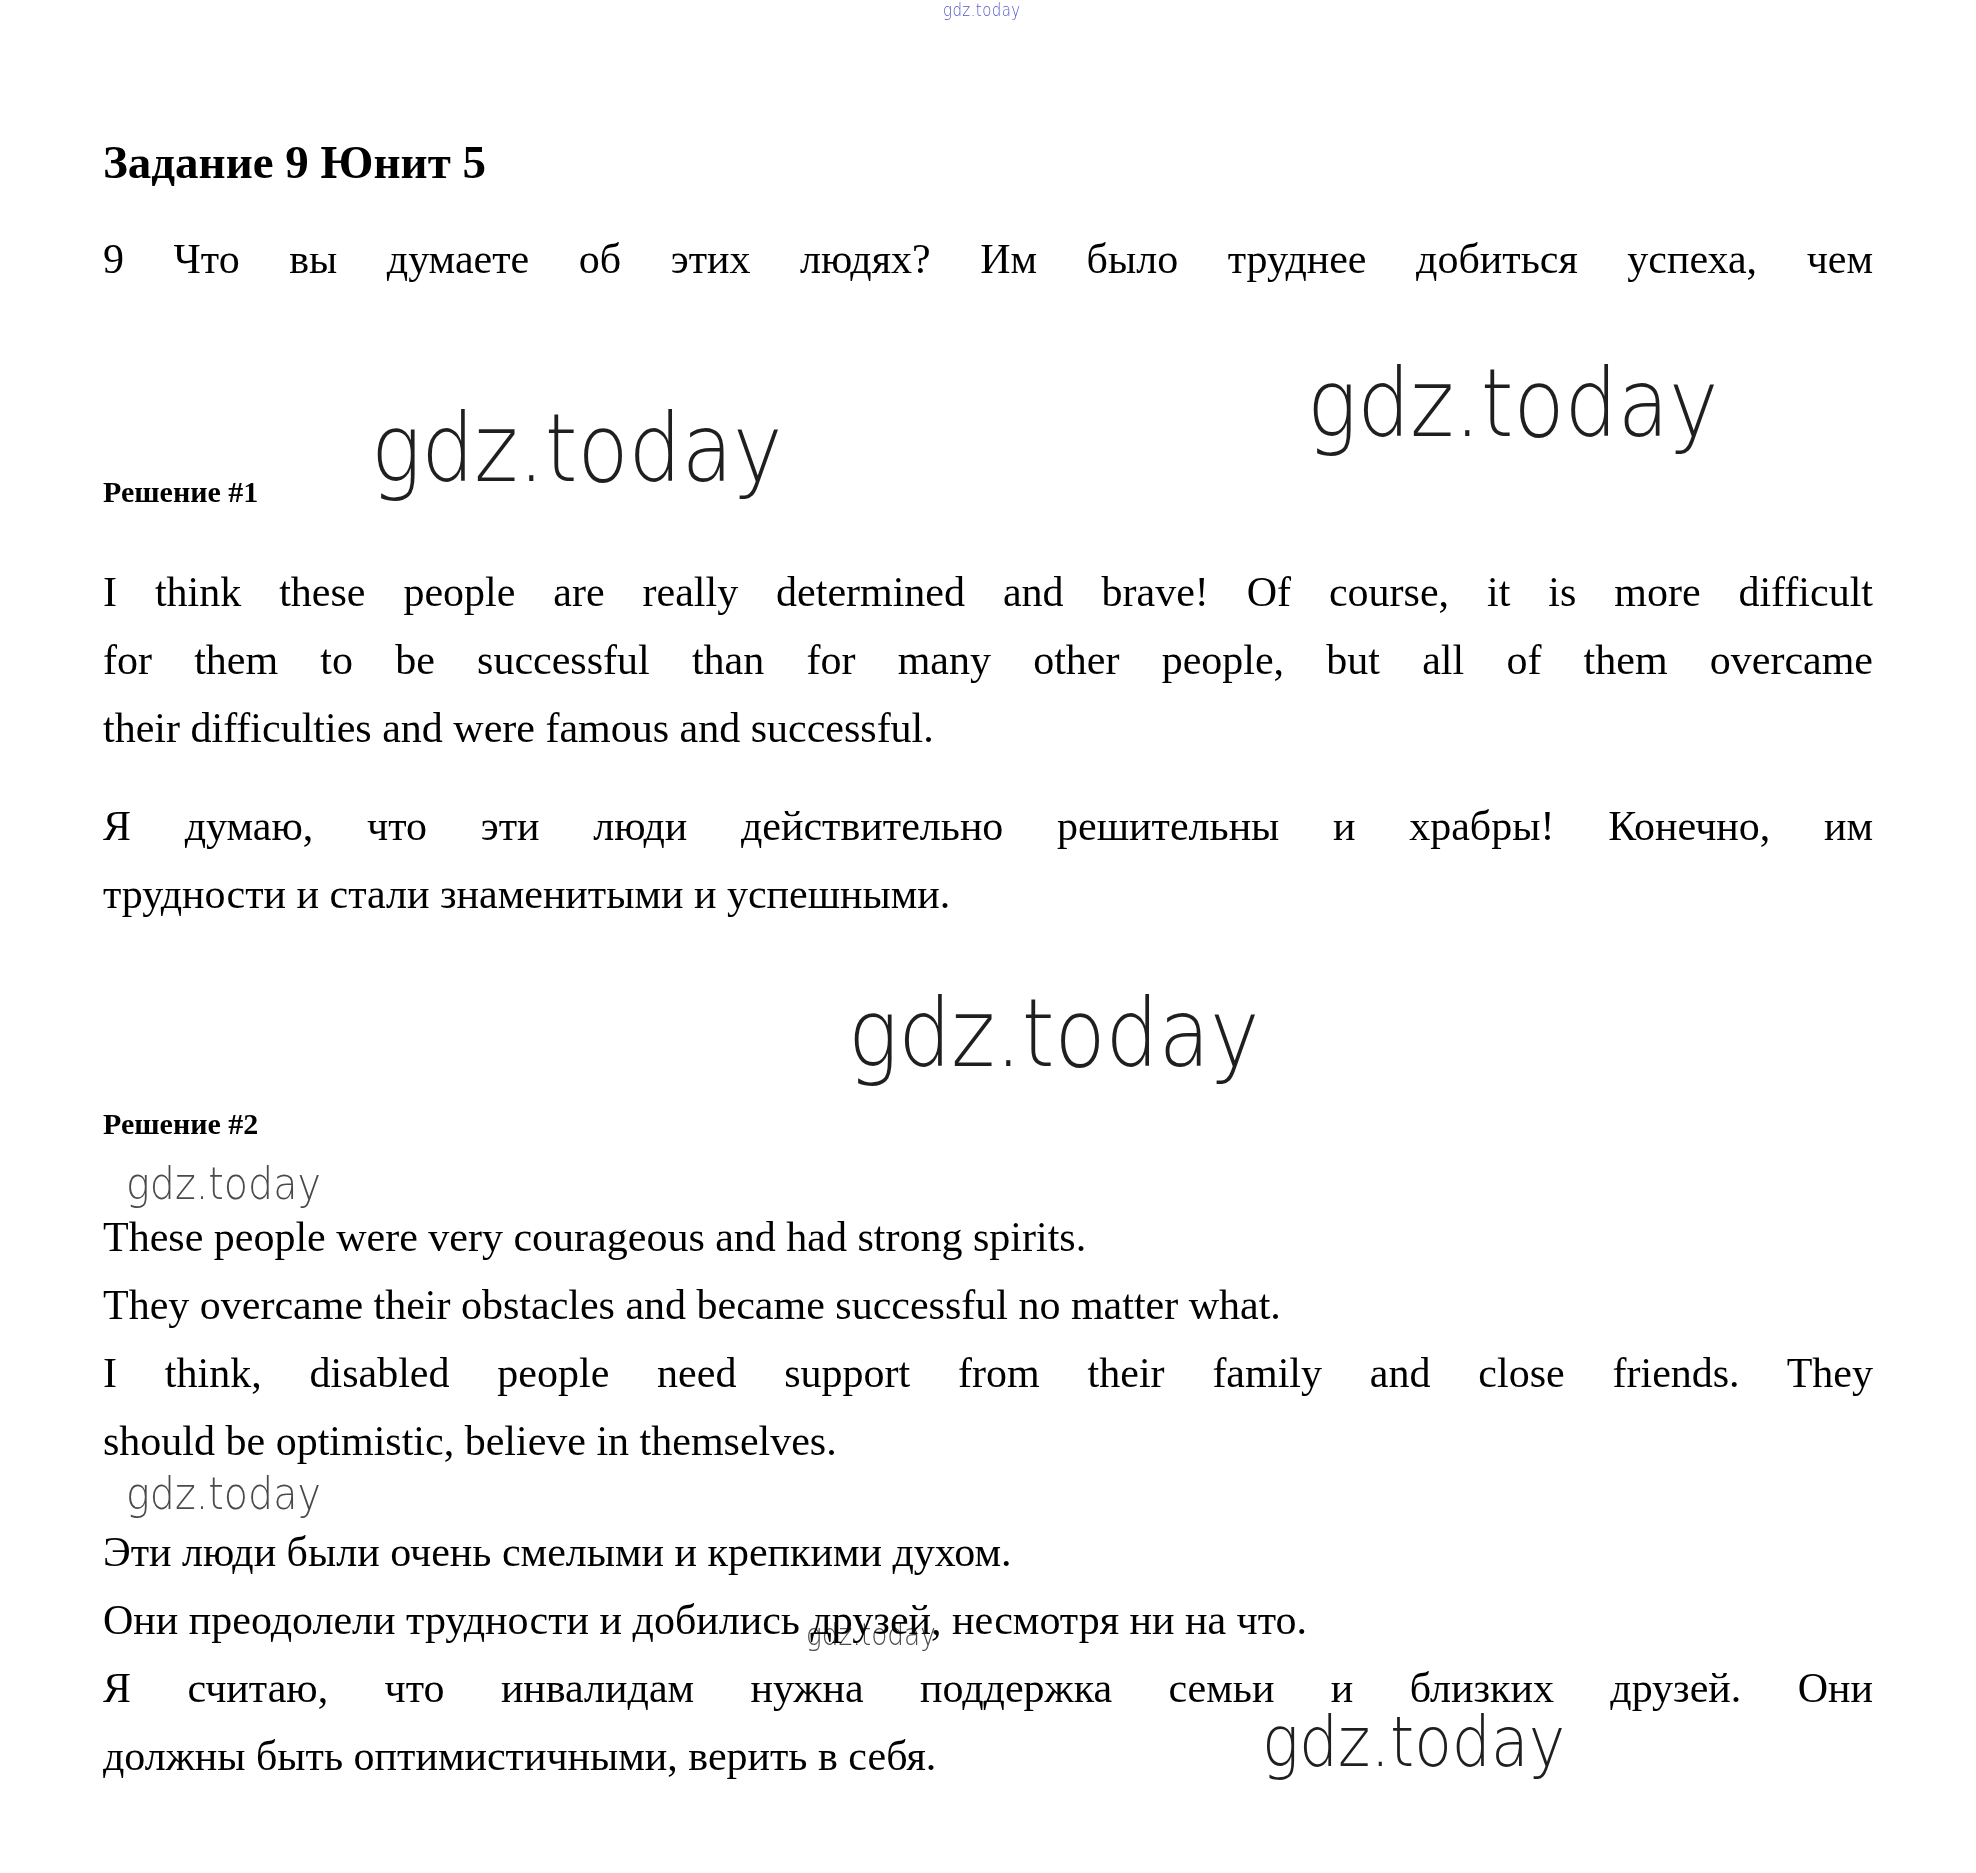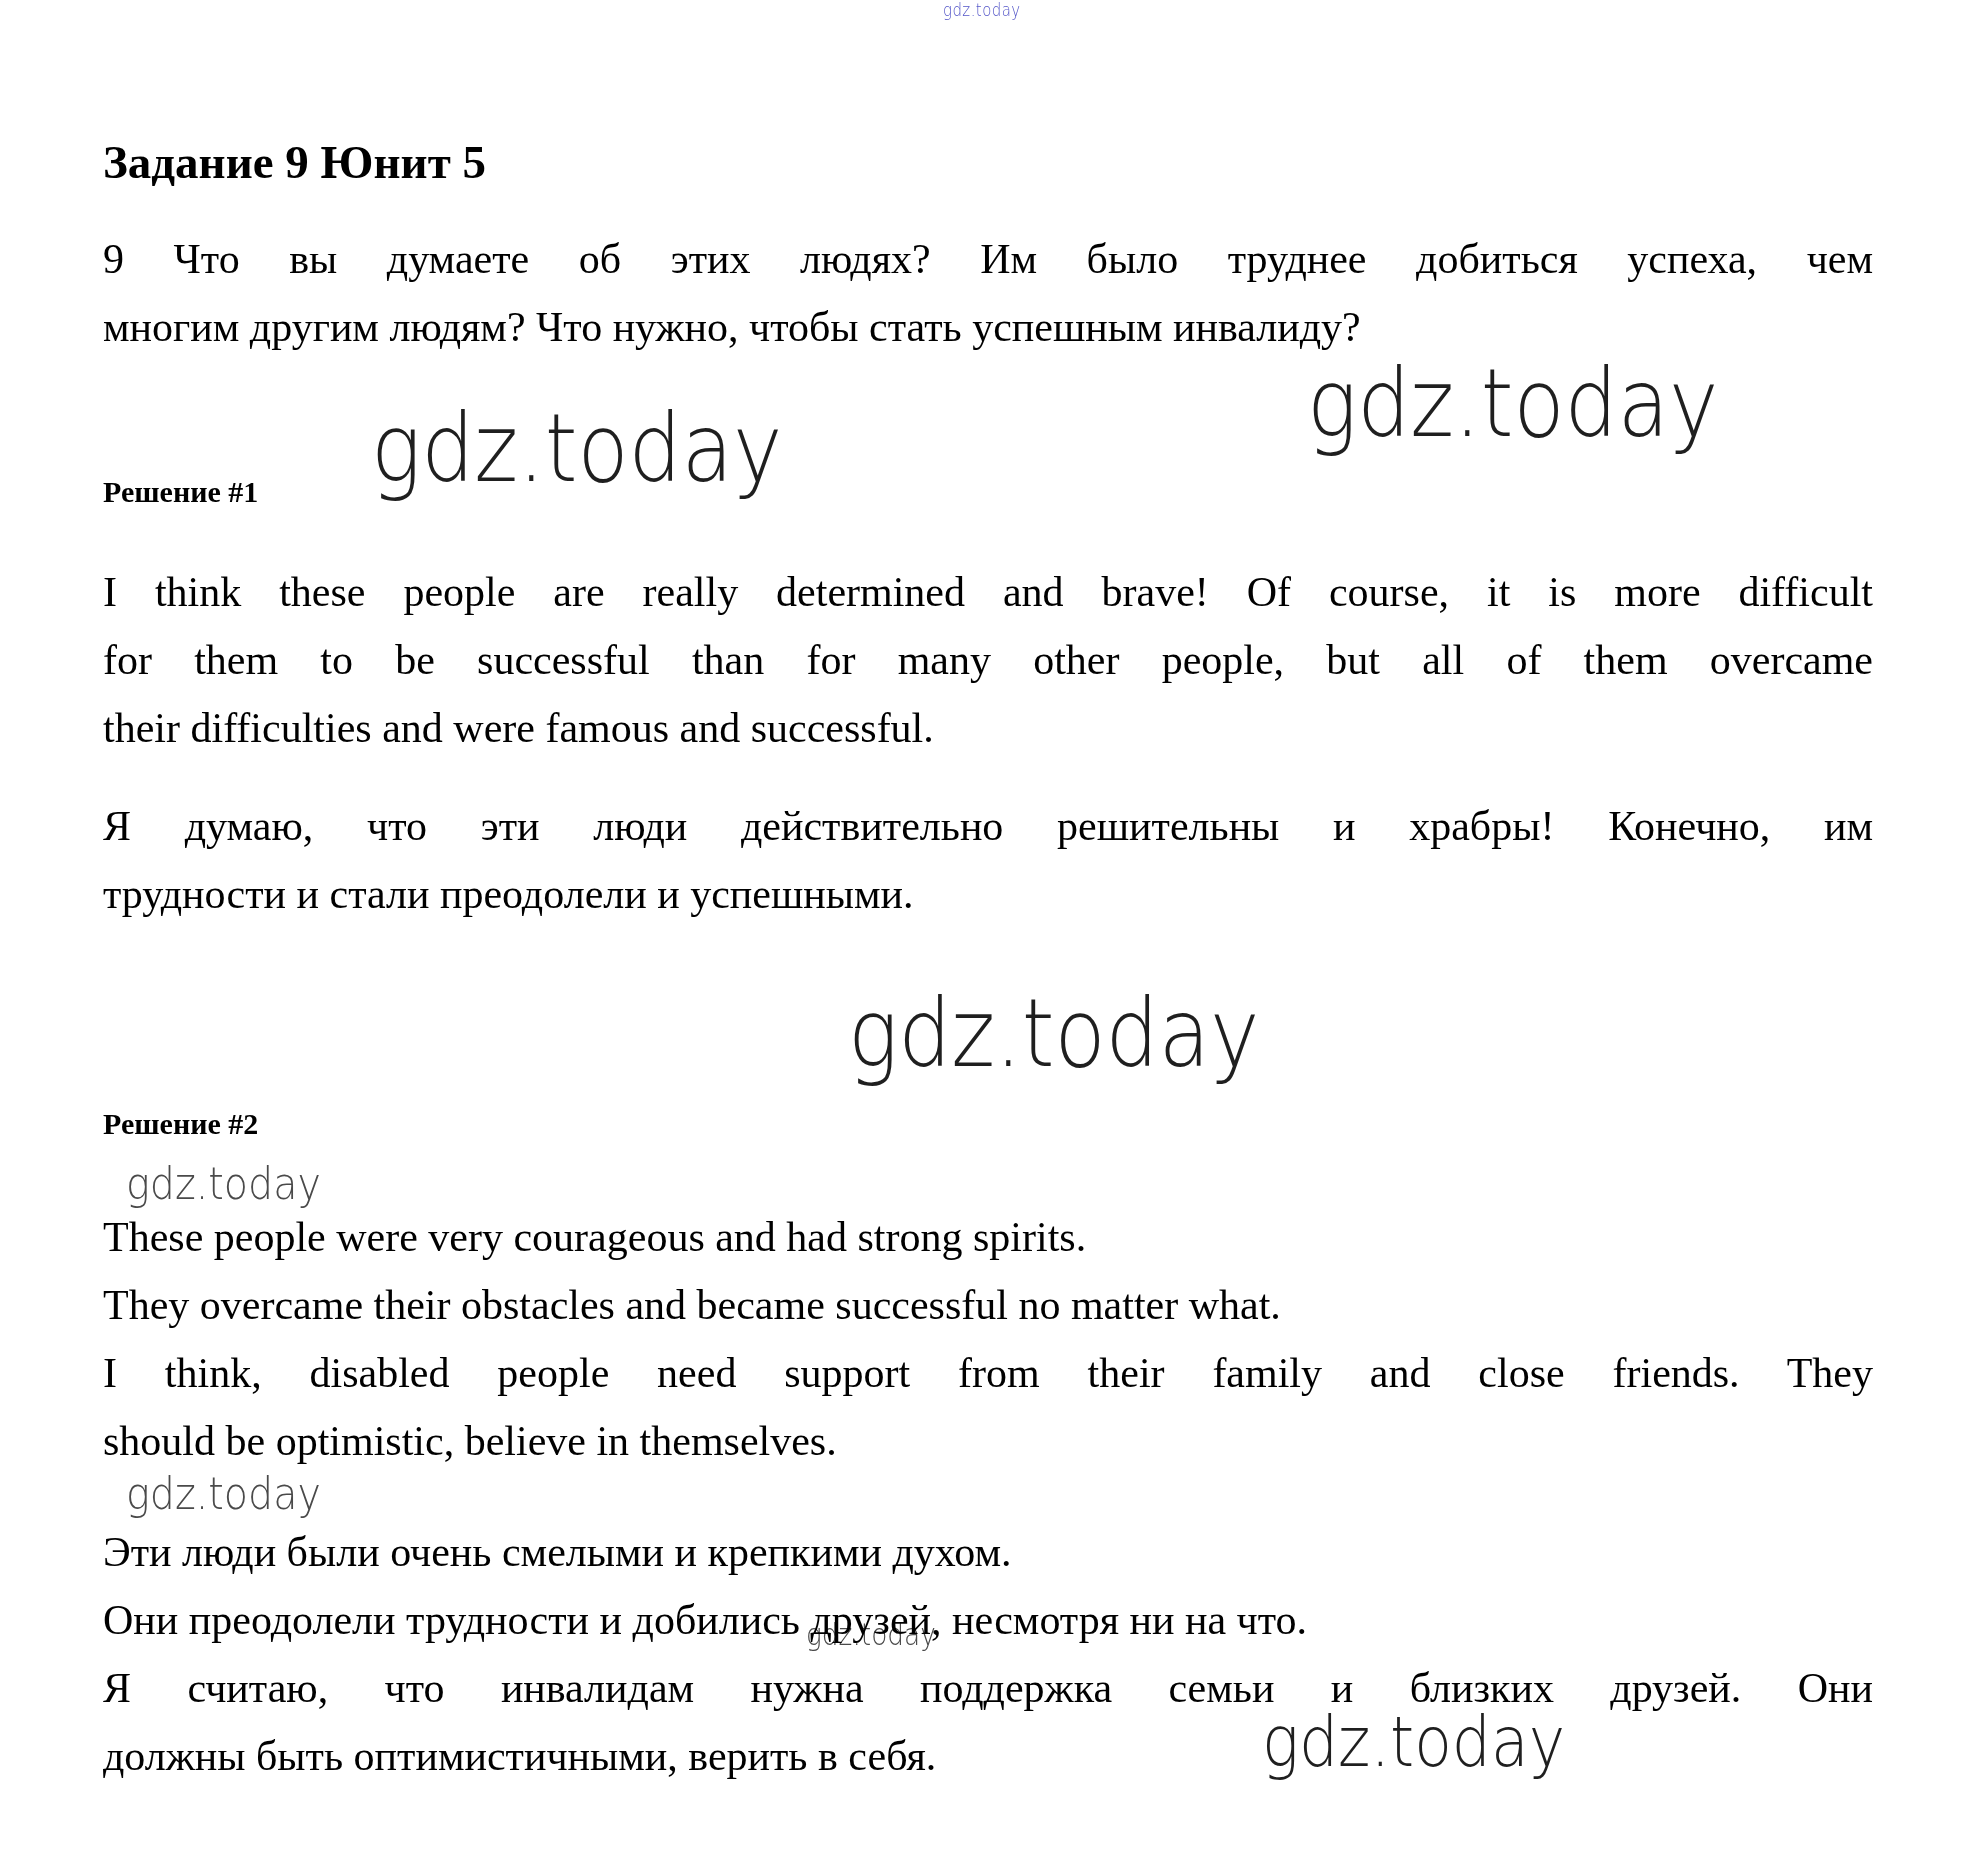--- a/index.html
+++ b/index.html
@@ -68,34 +68,33 @@
   <div class="wm wm-small" style="left:126px; top:1471px;">gdz.today</div>
 
   <div class="wm wm-tiny" style="left:806px; top:1620px;">gdz.today</div>
 
   <div class="wm wm-bottom" style="left:1262px; top:1707px;">gdz.today</div>
 
   <div class="h-title">Задание 9 Юнит 5</div>
 
   <div class="par" style="top:225px;">
     <div class="jline">9 Что вы думаете об этих людях? Им было труднее добиться успеха, чем</div>
-    <div class="lline">многим другим людям? Что нужно, чтобы стать успешным инвалиду?</div>
   </div>
 
   <div class="h-label" style="top:475px;">Решение #1</div>
 
   <div class="par" style="top:558px;">
     <div class="jline">I think these people are really determined and brave! Of course, it is more difficult</div>
     <div class="jline">for them to be successful than for many other people, but all of them overcame</div>
     <div class="lline">their difficulties and were famous and successful.</div>
   </div>
 
   <div class="par" style="top:792px;">
     <div class="jline">Я думаю, что эти люди действительно решительны и храбры! Конечно, им</div>
-    <div class="lline">трудности и стали преодолели и успешными.</div>
+    <div class="lline">трудности и стали знаменитыми и успешными.</div>
   </div>
 
   <div class="h-label" style="top:1107px;">Решение #2</div>
 
   <div class="par" style="top:1203px;">
     <div class="lline">These people were very courageous and had strong spirits.</div>
     <div class="lline">They overcame their obstacles and became successful no matter what.</div>
     <div class="jline">I think, disabled people need support from their family and close friends. They</div>
     <div class="lline">should be optimistic, believe in themselves.</div>
   </div>

